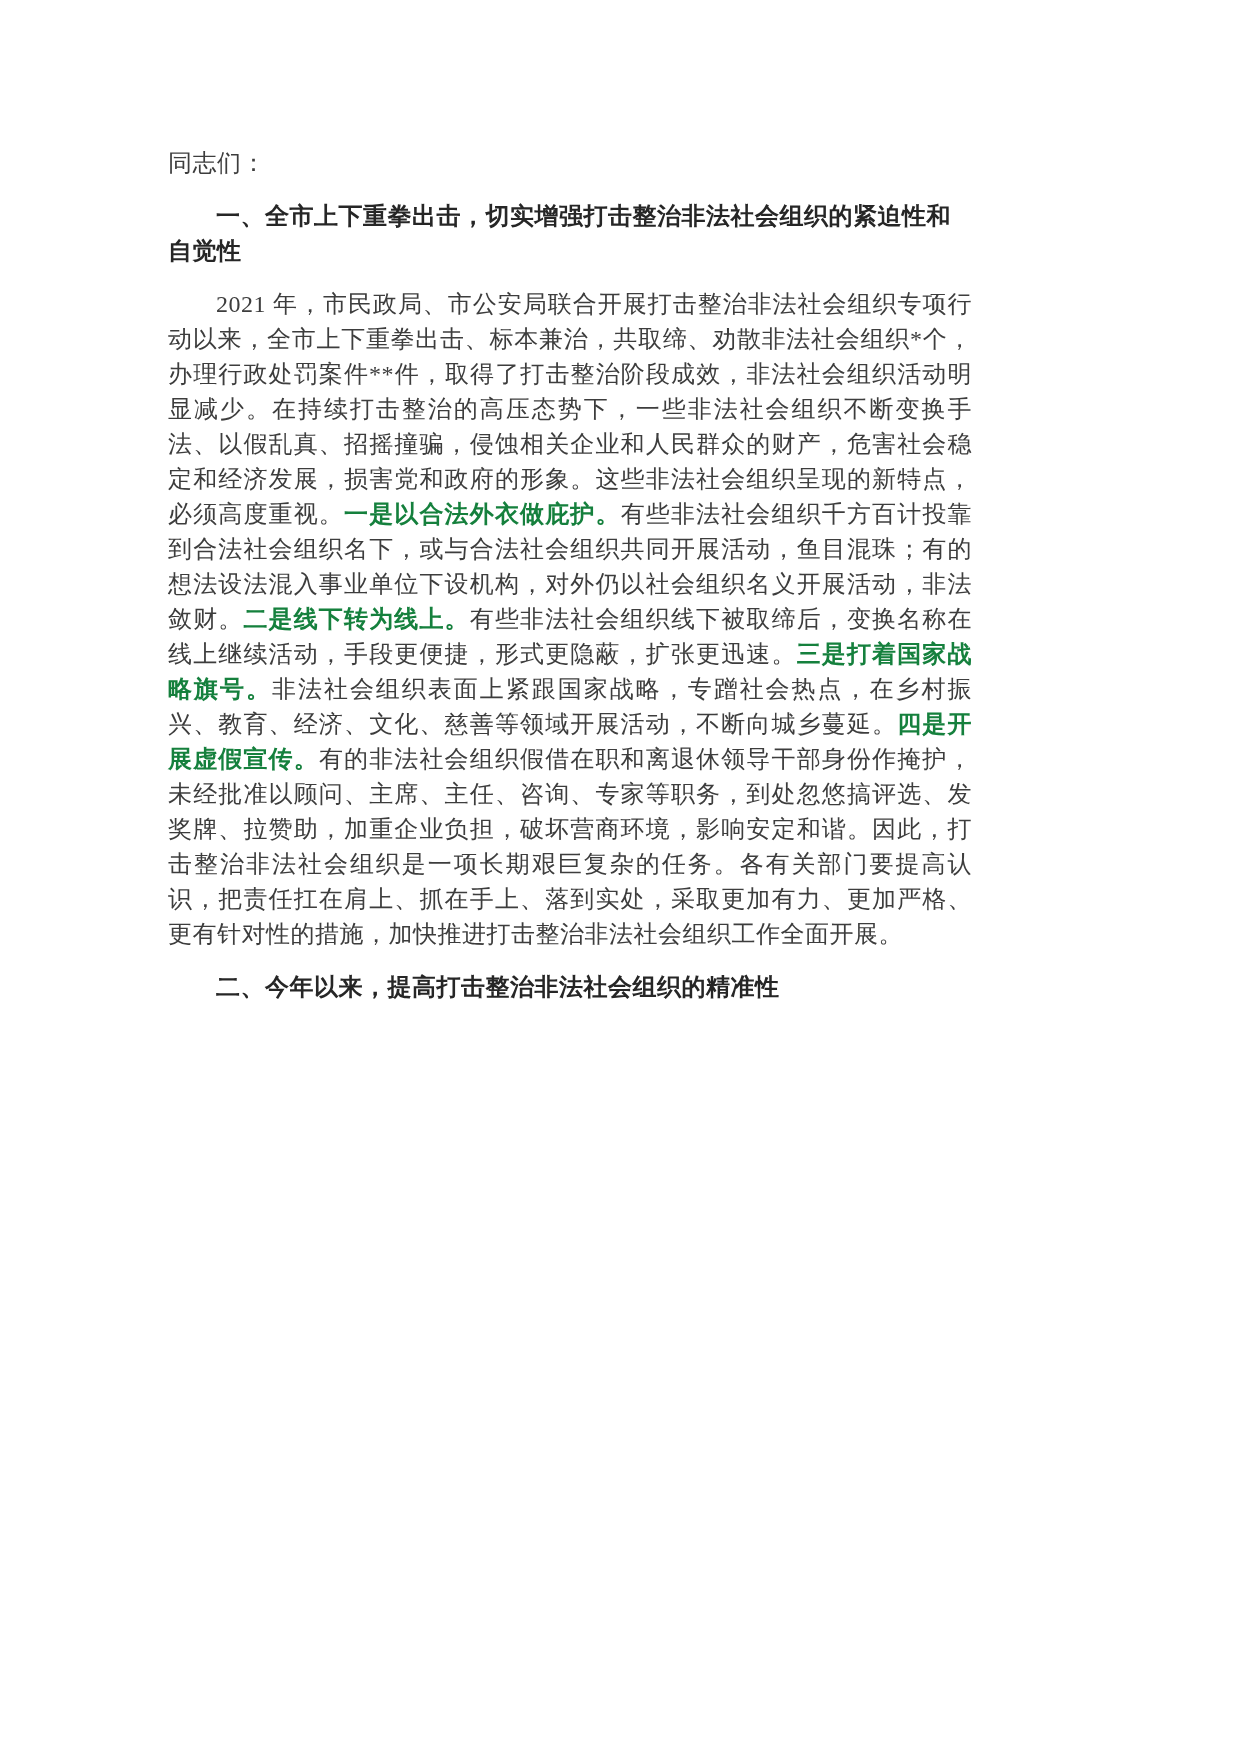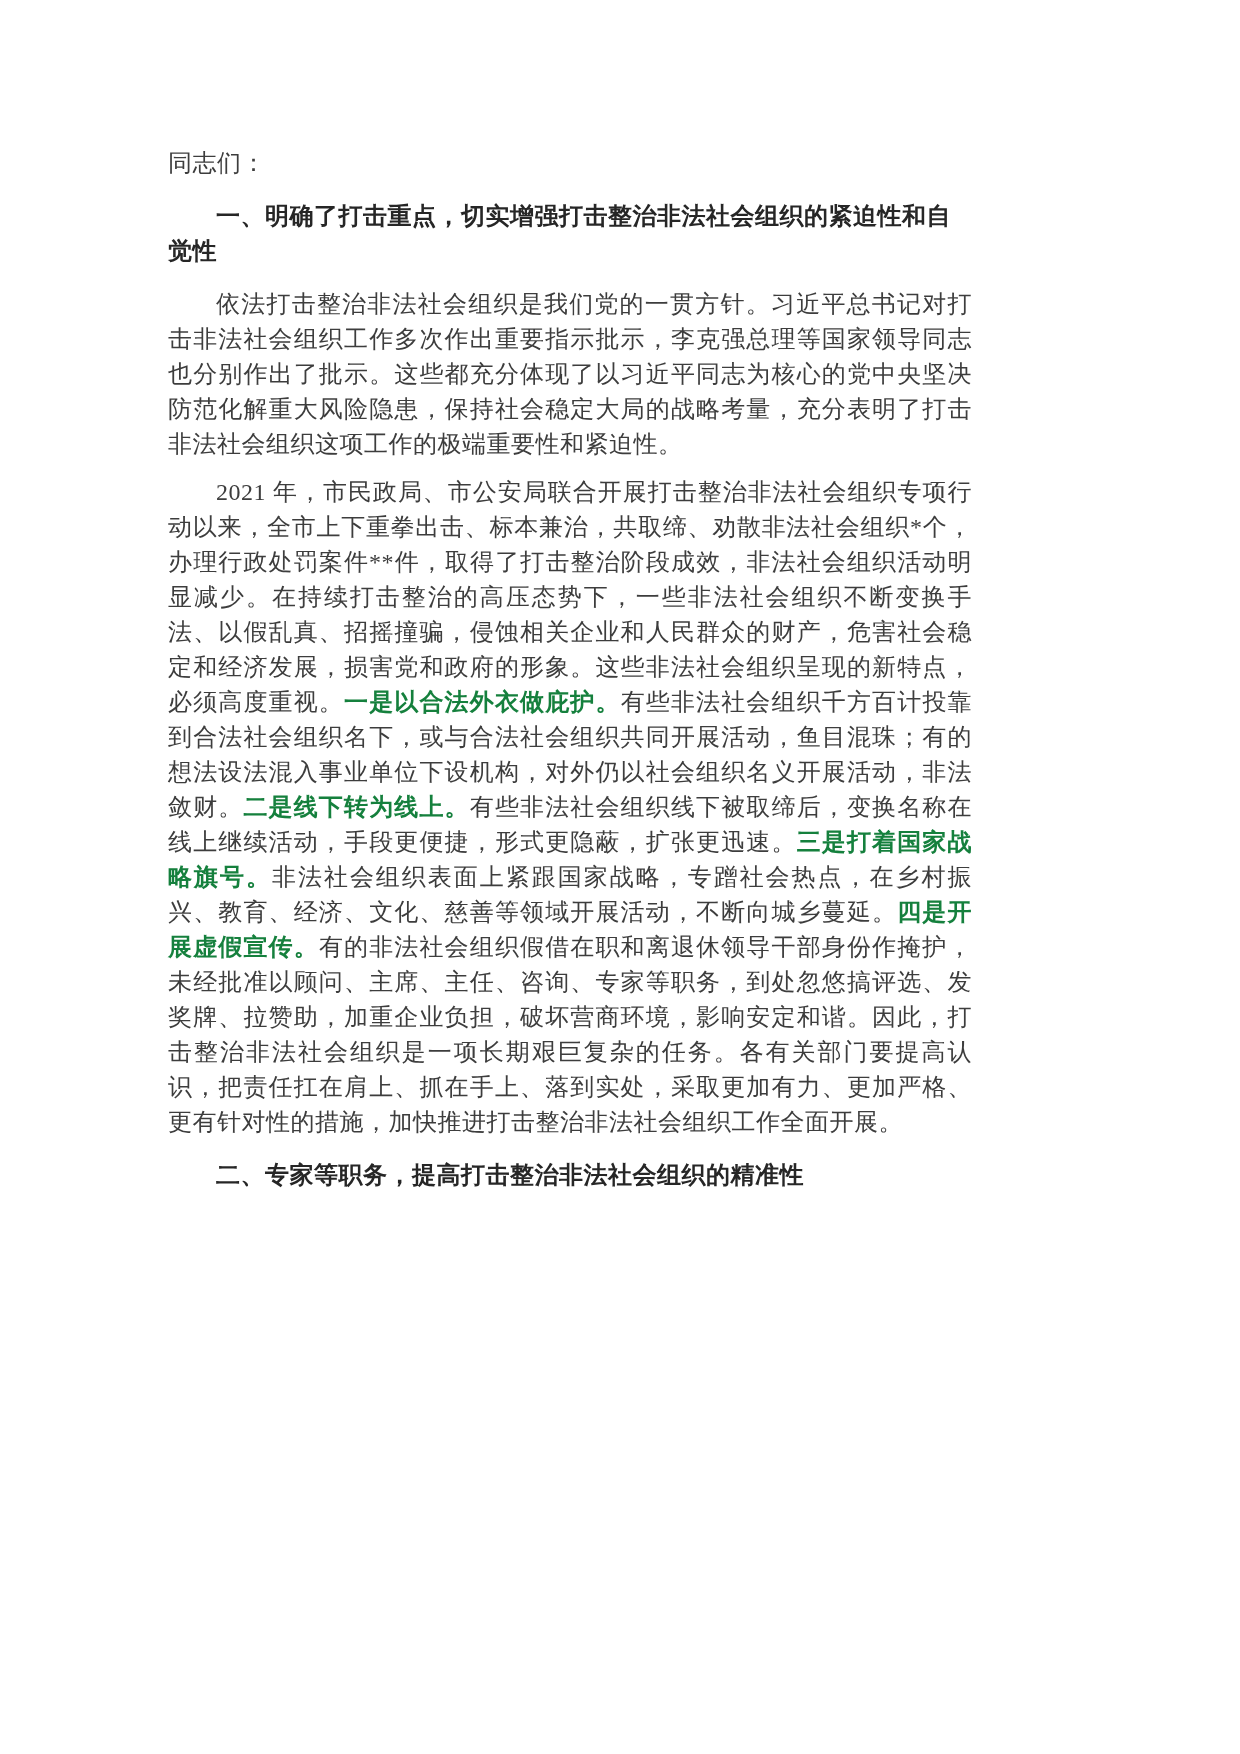--- a/index.html
+++ b/index.html
@@ -42,24 +42,23 @@
   }
 </style>
 </head>
 <body>
 
 <div class="page">
 
   <p class="para salutation">同志们：</p>
 
 
-  <h2 class="heading">一、明确了打击重点，切实增强打击整治非法社会组织的紧迫性和自觉性</h2>
+  <h2 class="heading">一、全市上下重拳出击，切实增强打击整治非法社会组织的紧迫性和自觉性</h2>
 
-  <p class="para">依法打击整治非法社会组织是我们党的一贯方针。习近平总书记对打击非法社会组织工作多次作出重要指示批示，李克强总理等国家领导同志也分别作出了批示。这些都充分体现了以习近平同志为核心的党中央坚决防范化解重大风险隐患，保持社会稳定大局的战略考量，充分表明了打击非法社会组织这项工作的极端重要性和紧迫性。</p>
 
   <p class="para">
     <span>2021 年，市民政局、市公安局联合开展打击整治非法社会组织专项行动以来，全市上下重拳出击、标本兼治，共取缔、劝散非法社会组织*个，办理行政处罚案件**件，取得了打击整治阶段成效，非法社会组织活动明显减少。在持续打击整治的高压态势下，一些非法社会组织不断变换手法、以假乱真、招摇撞骗，侵蚀相关企业和人民群众的财产，危害社会稳定和经济发展，损害党和政府的形象。这些非法社会组织呈现的新特点，必须高度重视。</span><span class="bold">一是以合法外衣做庇护。</span><span>有些非法社会组织千方百计投靠到合法社会组织名下，或与合法社会组织共同开展活动，鱼目混珠；有的想法设法混入事业单位下设机构，对外仍以社会组织名义开展活动，非法敛财。</span><span class="bold">二是线下转为线上。</span><span>有些非法社会组织线下被取缔后，变换名称在线上继续活动，手段更便捷，形式更隐蔽，扩张更迅速。</span><span class="bold">三是打着国家战略旗号。</span><span>非法社会组织表面上紧跟国家战略，专蹭社会热点，在乡村振兴、教育、经济、文化、慈善等领域开展活动，不断向城乡蔓延。</span><span class="bold">四是开展虚假宣传。</span><span>有的非法社会组织假借在职和离退休领导干部身份作掩护，未经批准以顾问、主席、主任、咨询、专家等职务，到处忽悠搞评选、发奖牌、拉赞助，加重企业负担，破坏营商环境，影响安定和谐。因此，打击整治非法社会组织是一项长期艰巨复杂的任务。各有关部门要提高认识，把责任扛在肩上、抓在手上、落到实处，采取更加有力、更加严格、更有针对性的措施，加快推进打击整治非法社会组织工作全面开展。</span>
   </p>
 
 
-  <h2 class="heading">二、专家等职务，提高打击整治非法社会组织的精准性</h2>
+  <h2 class="heading">二、今年以来，提高打击整治非法社会组织的精准性</h2>
 
 </div>
 
 </body></html>

